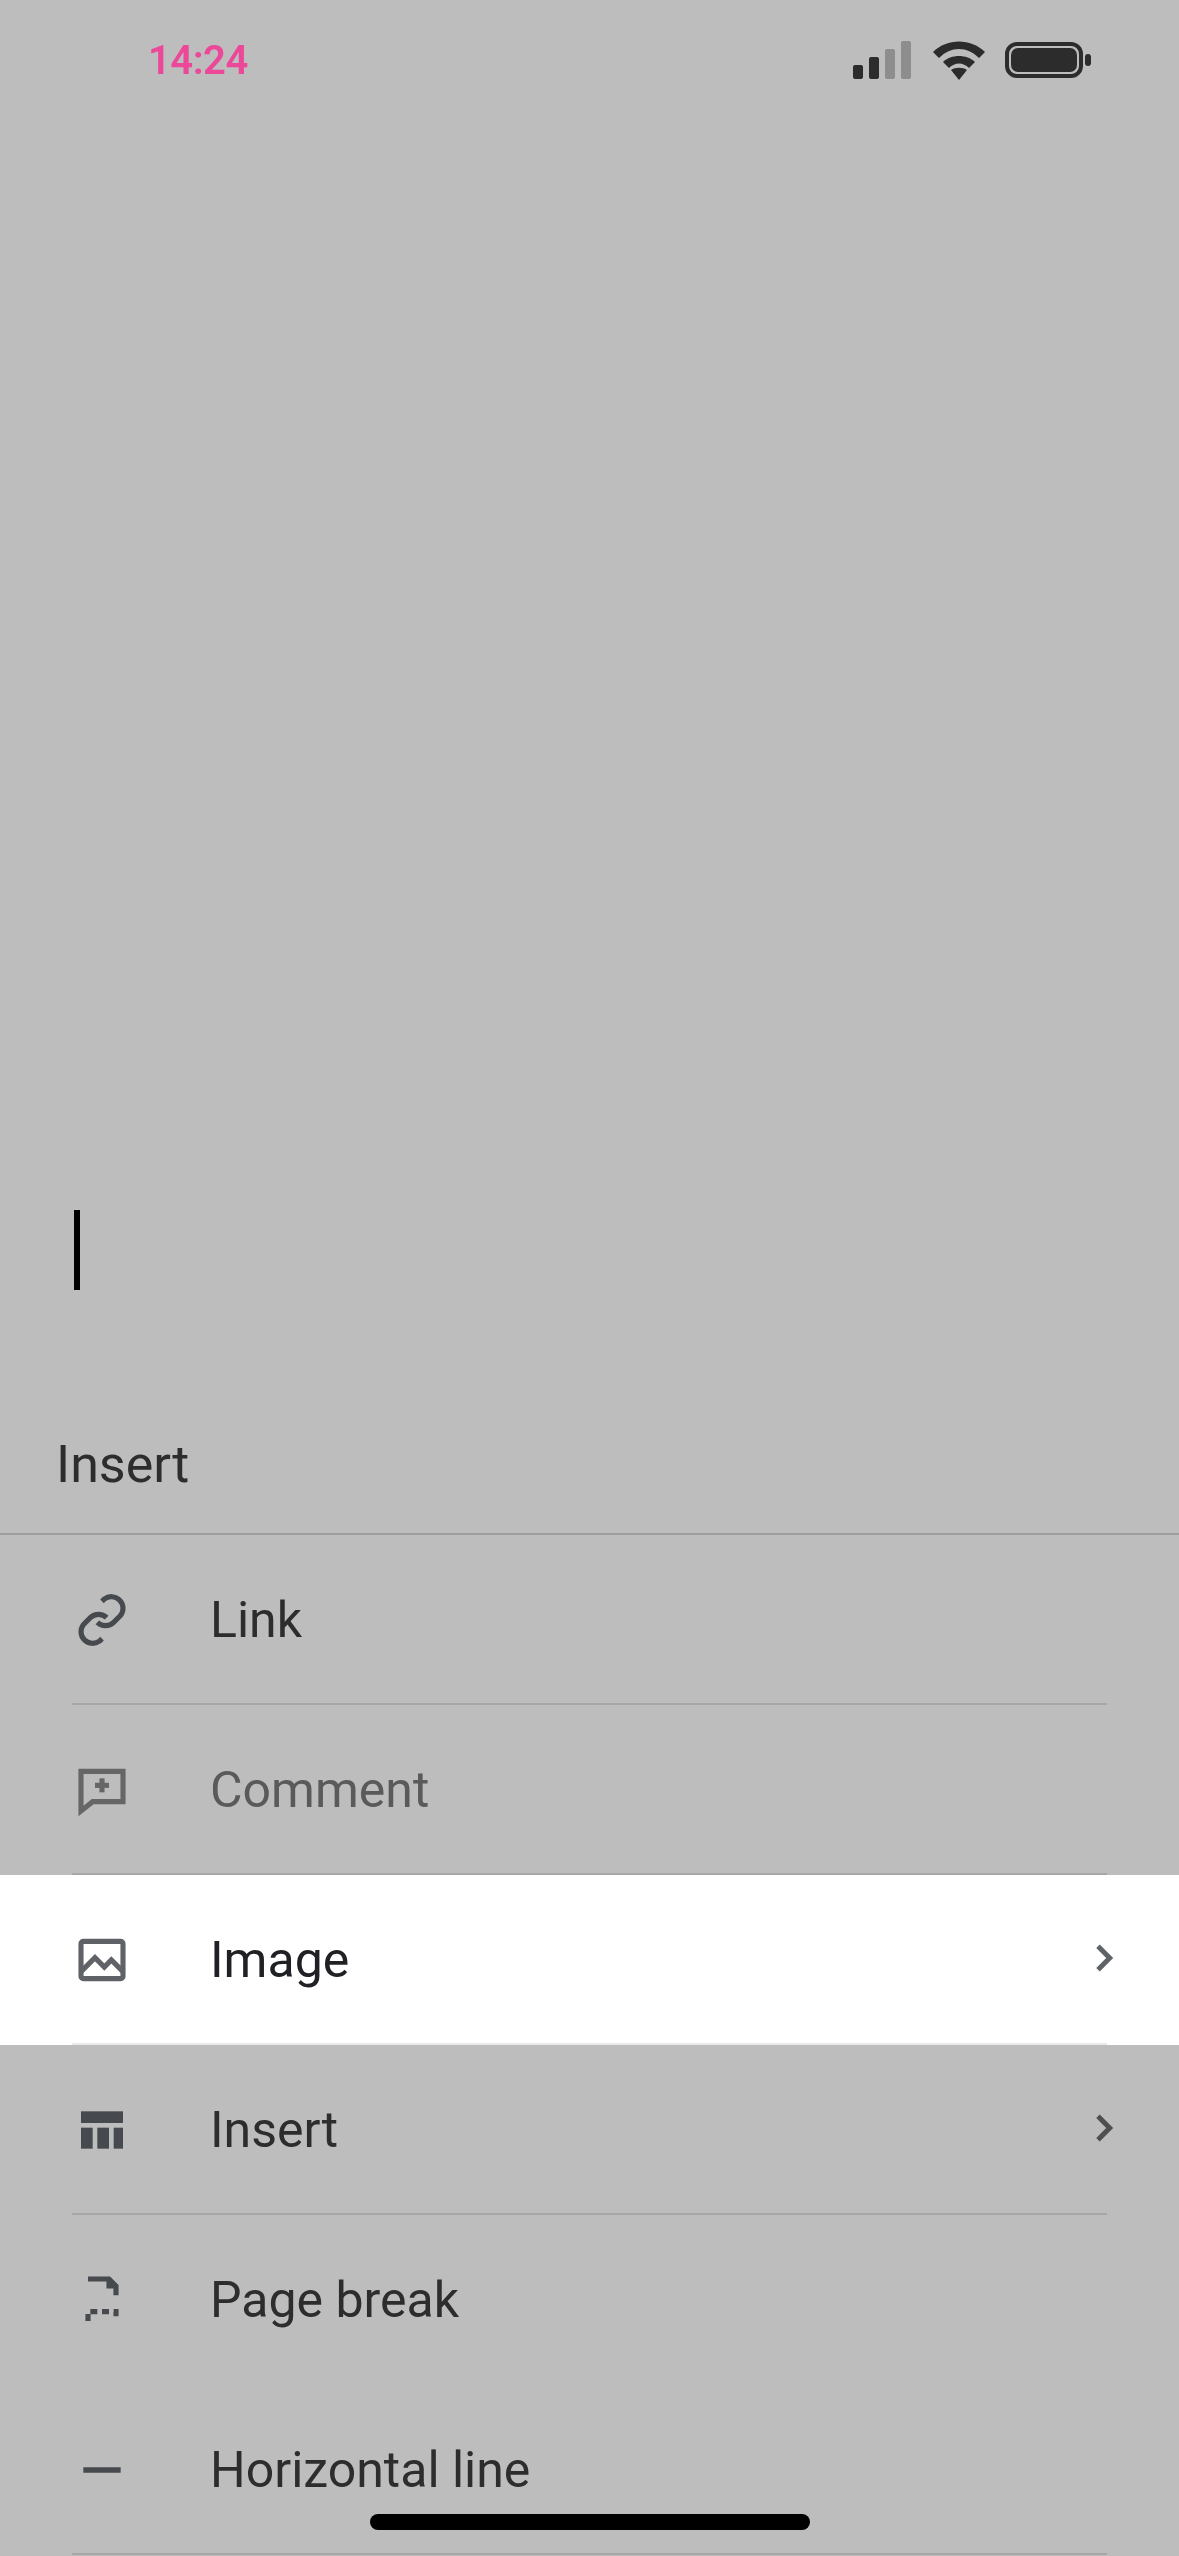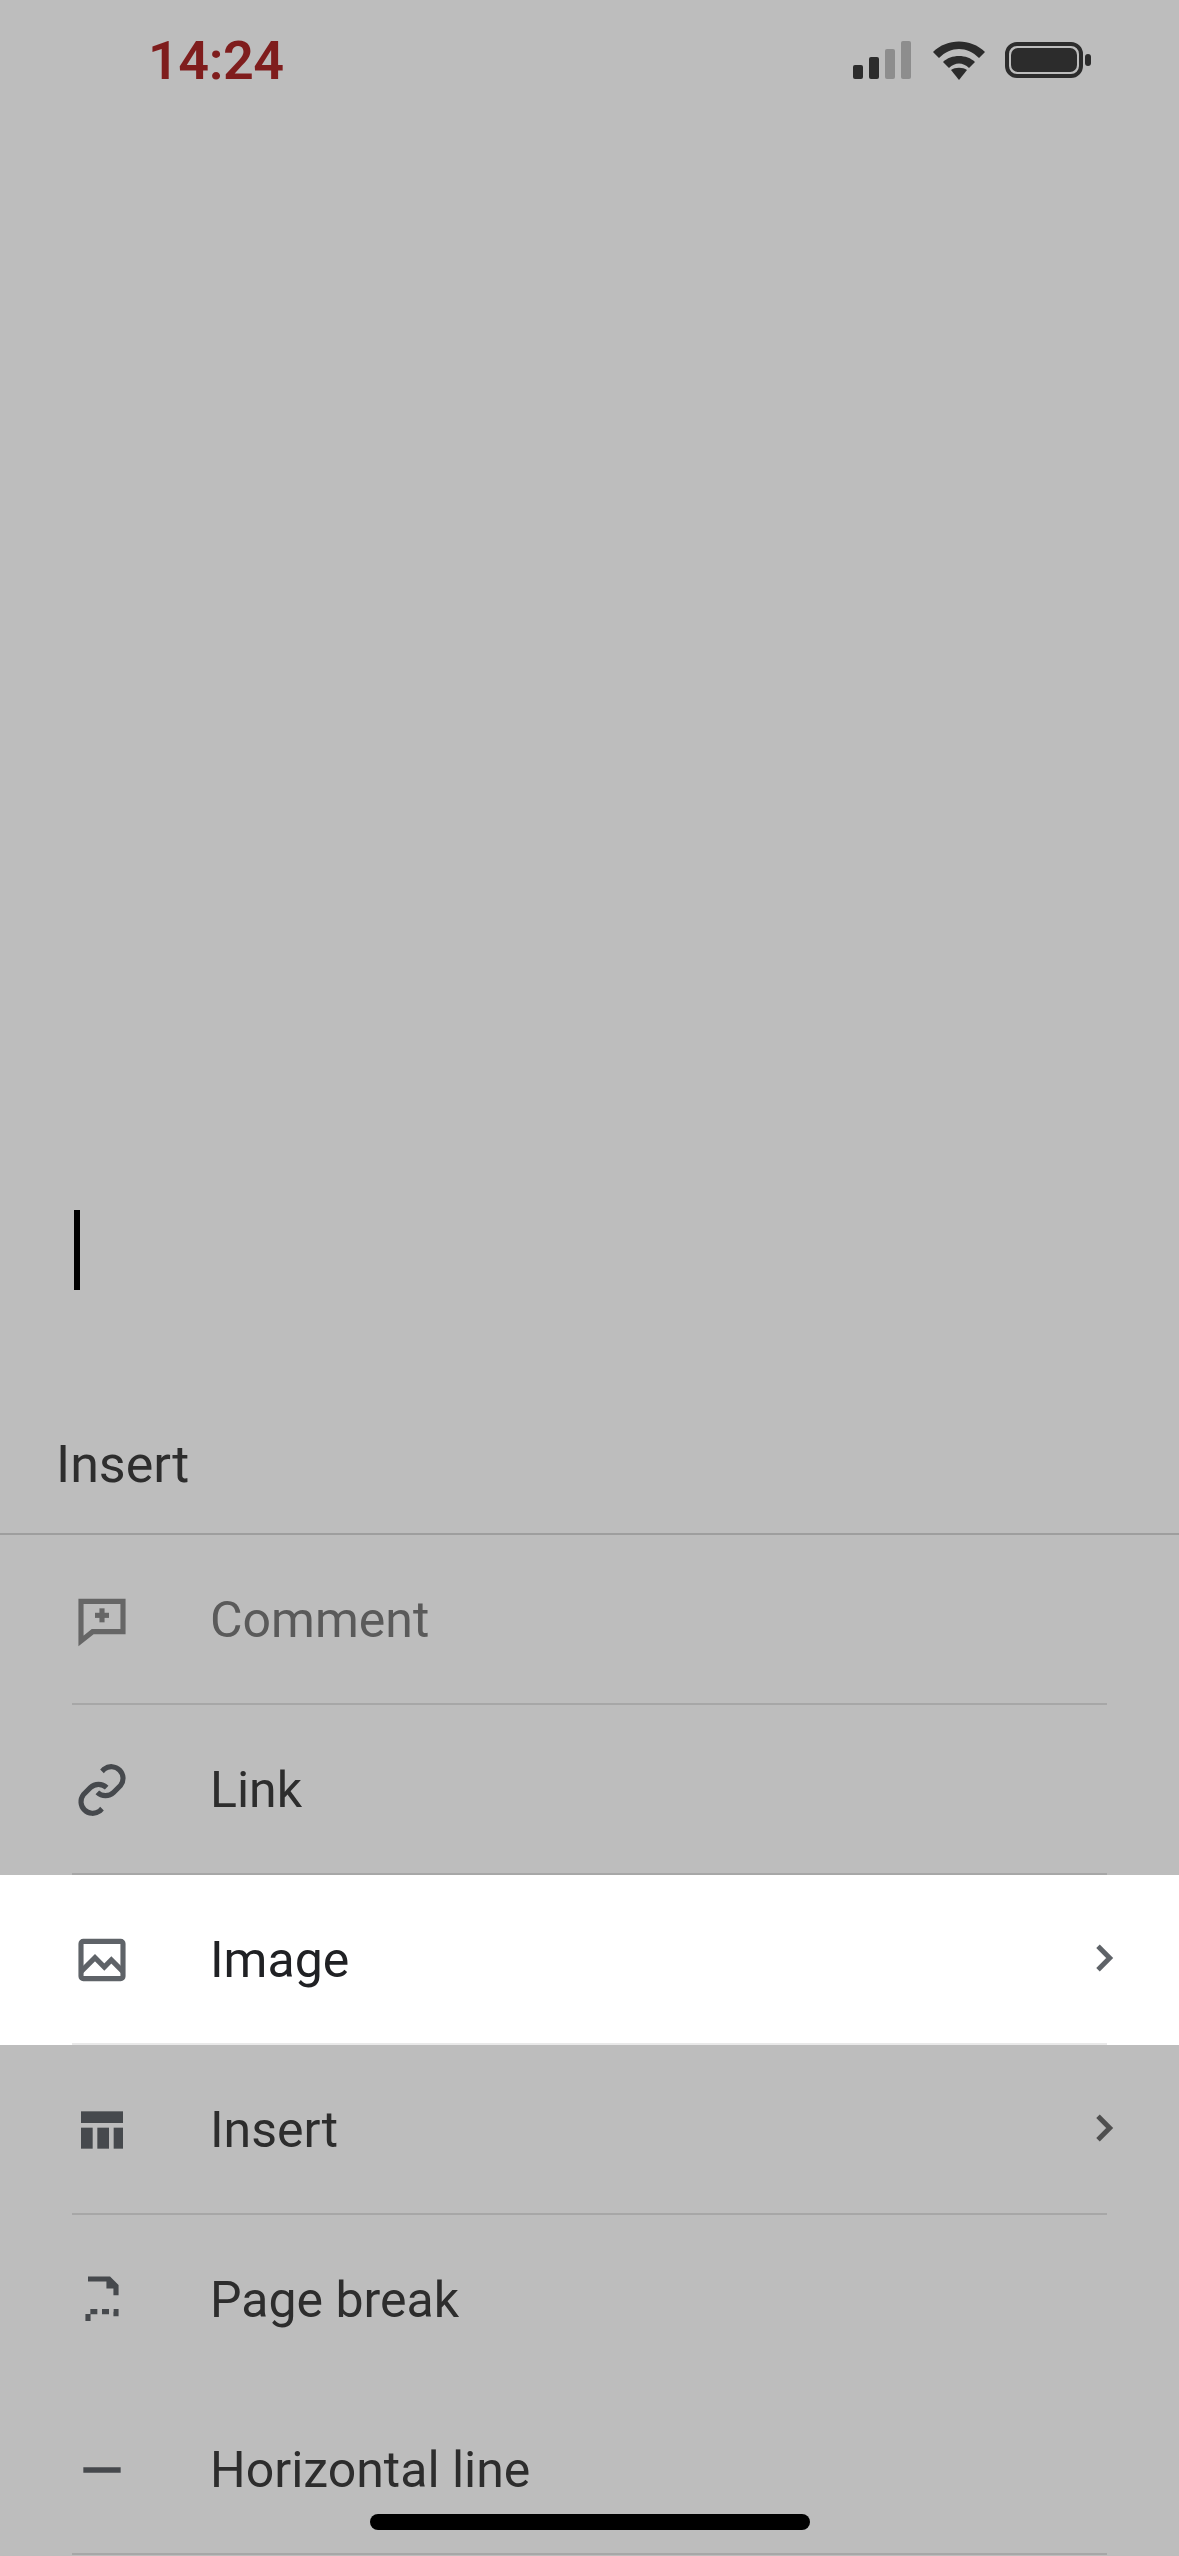--- a/index.html
+++ b/index.html
@@ -46,23 +46,23 @@
       left: 0;
       right: 0;
       height: 120px;
       display: flex;
       align-items: center;
       justify-content: space-between;
       padding: 0 86px 0 148px;
       pointer-events: none;
     }
     .status-time {
-      font-size: 54px;
+      font-size: 40px;
       font-weight: 600;
-      color: #7f1d1d;
+      color: #ec4899;
       letter-spacing: -0.5px;
     }
     .status-right {
       display: flex;
       align-items: center;
       gap: 18px;
     }
     .status-right svg { display:block; }
 
     
@@ -204,40 +204,40 @@
     </span>
   </div>
 </div>
 
 <div class="insert-panel">
   <div class="panel-header">
     <span class="panel-title">Insert</span>
   </div>
   <ul class="menu-list">
 
+    <li class="menu-item">
+      <span class="menu-icon">
+        <svg width="56" height="56" viewBox="0 0 24 24" fill="none" stroke="currentColor" stroke-width="2.2">
+          <path d="M10 13a5 5 0 0 0 7 0l3-3a5 5 0 0 0-7-7l-1 1"></path>
+          <path d="M14 11a5 5 0 0 0-7 0l-3 3a5 5 0 0 0 7 7l1-1"></path>
+        </svg>
+      </span>
+      <span class="menu-label">Link</span>
+      <span class="divider"></span>
+    </li>
+
     <li class="menu-item disabled">
       <span class="menu-icon">
         <svg width="56" height="56" viewBox="0 0 24 24" fill="none" stroke="currentColor" stroke-width="2.2">
           <path d="M3 4h18v13H8l-5 4V4z"></path>
           <line x1="12" y1="7" x2="12" y2="13"></line>
           <line x1="9" y1="10" x2="15" y2="10"></line>
         </svg>
       </span>
       <span class="menu-label">Comment</span>
-      <span class="divider"></span>
-    </li>
-
-    <li class="menu-item">
-      <span class="menu-icon">
-        <svg width="56" height="56" viewBox="0 0 24 24" fill="none" stroke="currentColor" stroke-width="2.2">
-          <path d="M10 13a5 5 0 0 0 7 0l3-3a5 5 0 0 0-7-7l-1 1"></path>
-          <path d="M14 11a5 5 0 0 0-7 0l-3 3a5 5 0 0 0 7 7l1-1"></path>
-        </svg>
-      </span>
-      <span class="menu-label">Link</span>
       <span class="divider"></span>
     </li>
 
     <li class="menu-item">
 
       <span class="menu-icon"></span>
       <span class="menu-label">Image</span>
       <span class="divider"></span>
     </li>
 

